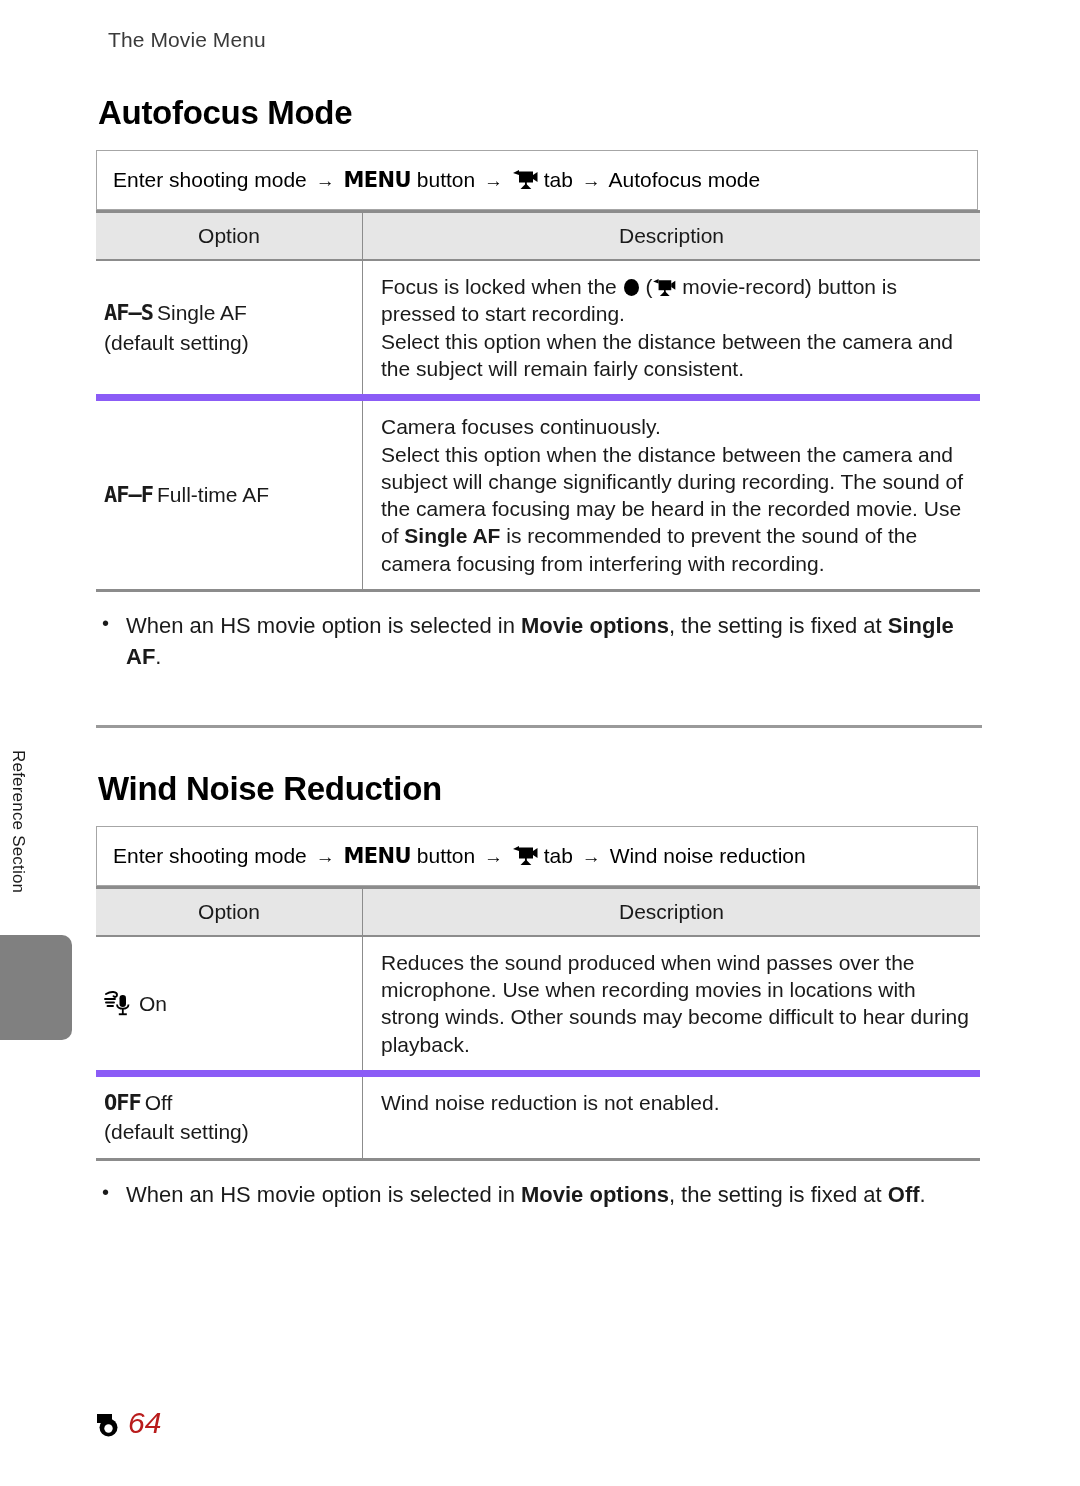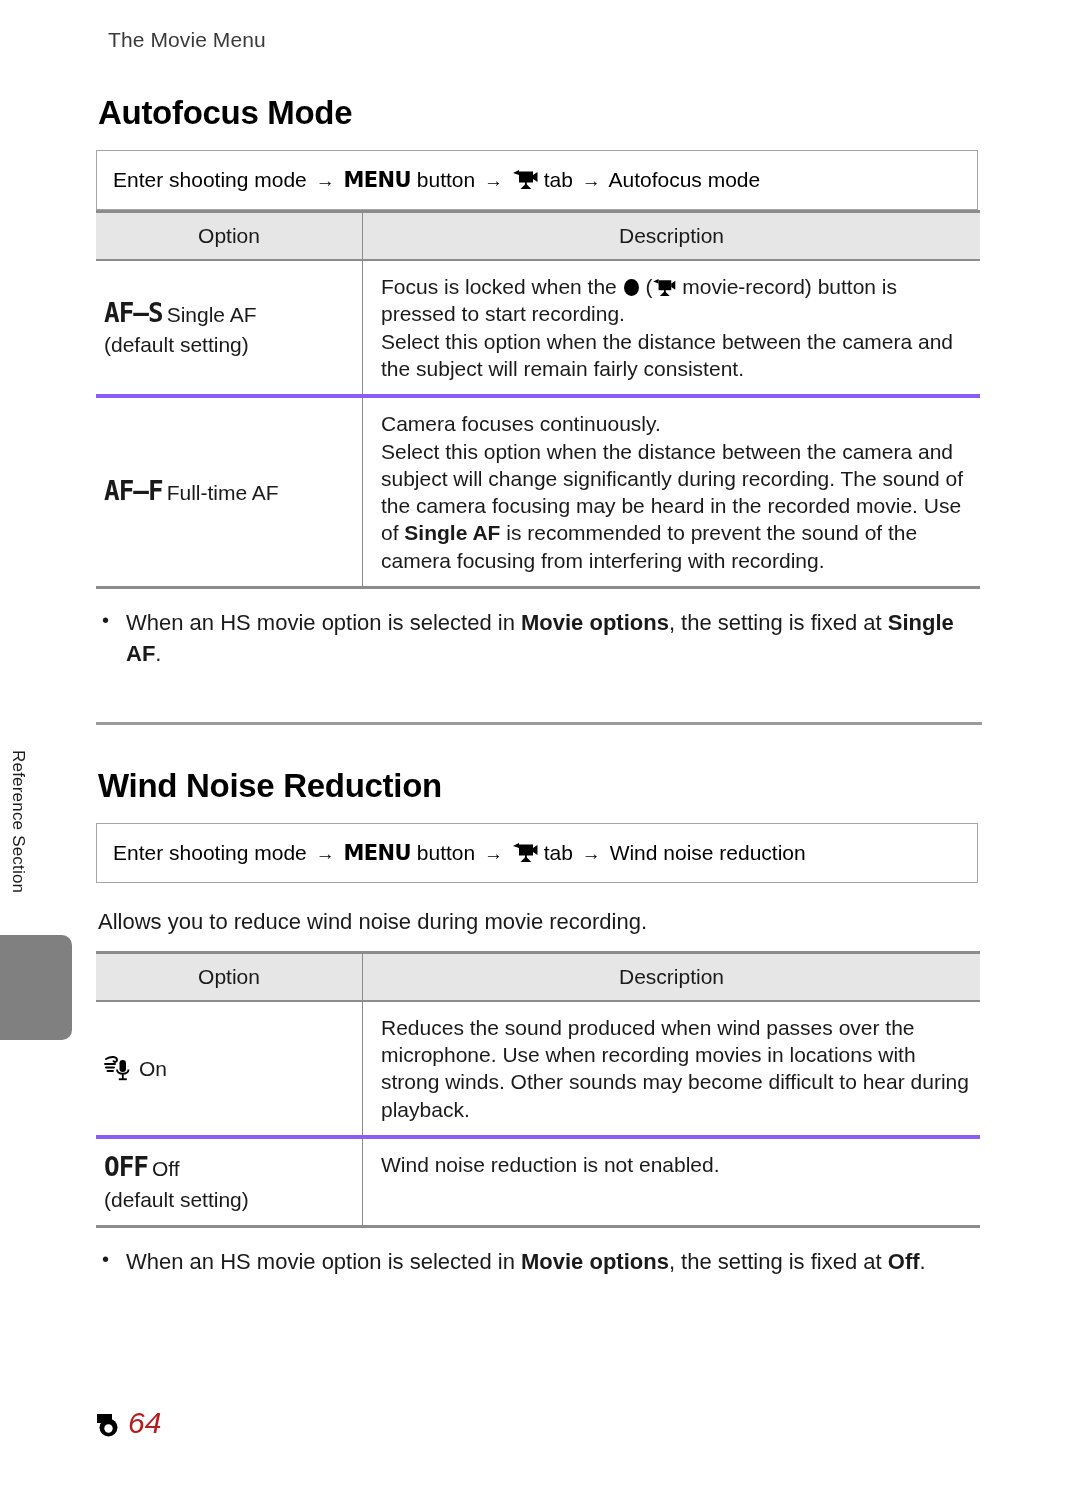--- a/index.html
+++ b/index.html
@@ -116,21 +116,21 @@
     border-top: 3px solid #8c8c8c;
     border-bottom: 2px solid #8c8c8c;
     font-weight: normal;
     font-size: 21px;
     padding: 11px 6px;
     text-align: center;
     color: #1a1a1a;
   }
   table.opt-table th.col-opt { width: 254px; border-right: 1px solid #8c8c8c; }
   table.opt-table td {
-    border-bottom: 4px solid #8b5cf6;
+    border-bottom: 7px solid #8b5cf6;
     padding: 12px 10px;
     font-size: 21px;
     line-height: 1.30;
     vertical-align: middle;
     color: #1a1a1a;
   }
   table.opt-table td.cell-opt {
     border-right: 1px solid #8c8c8c;
     padding-left: 8px;
     text-align: left;
@@ -138,21 +138,21 @@
   table.opt-table td.cell-desc {
     vertical-align: top;
     padding-left: 18px;
     padding-right: 8px;
   }
   table.opt-table tr:last-child td { border-bottom: 3px solid #8c8c8c; }
 
   .af-code {
     font-family: "DejaVu Sans Mono", monospace;
     font-weight: bold;
-    font-size: 26px;
+    font-size: 22px;
     letter-spacing: -1px;
     margin-right: 4px;
   }
   .opt-name { font-size: 21px; }
   .default-note { font-size: 21px; display: block; margin-top: 1px; }
 
   
   ul.notes {
     list-style: none;
     margin: 18px 0 0 0;
@@ -303,21 +303,20 @@
           <polygon points="21,6 25.5,3 25.5,13 21,10" fill="#000"></polygon>
           <rect x="13" y="13" width="1.8" height="6" fill="#000"></rect>
           <path d="M8.5,20 L13.9,14.5 L19.3,20 Z" fill="#000"></path>
         </svg>
       </span>
       <span>tab</span>
       <span class="arrow">→</span>
       <span>Wind noise reduction</span>
     </div>
 
-    <div class="lede">Allows you to reduce wind noise during movie recording.</div>
 
     <table class="opt-table">
       <thead>
         <tr>
           <th class="col-opt">Option</th>
           <th>Description</th>
         </tr>
       </thead>
       <tbody>
         <tr>

